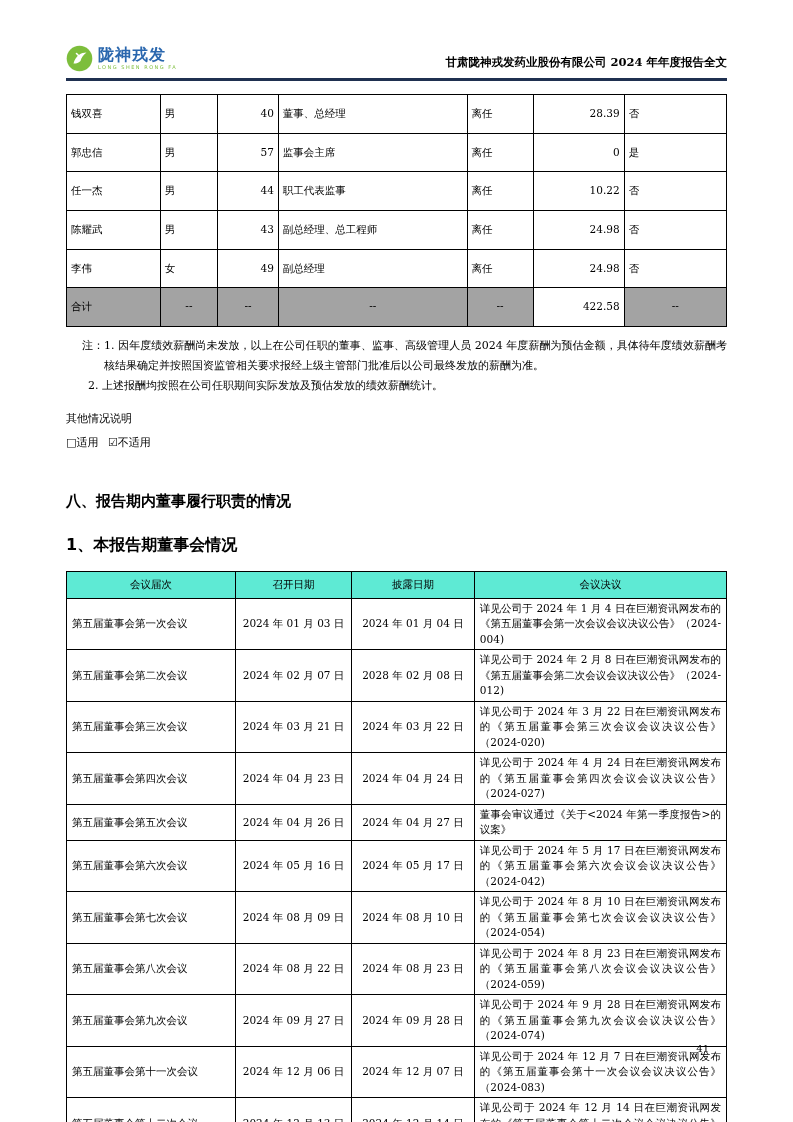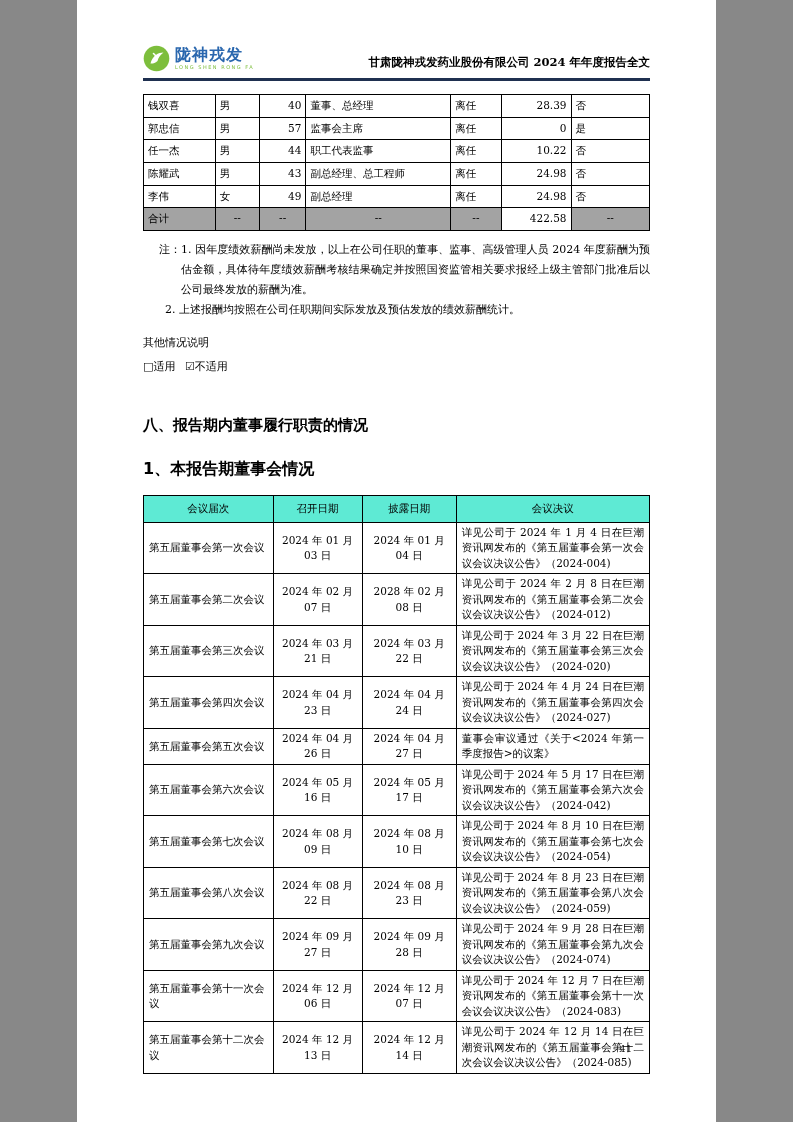--- a/index.html
+++ b/index.html
@@ -1,18 +1,18 @@
 <!DOCTYPE html>
 <html><head>
 <meta charset="utf-8">
 <style>
   * { margin:0; padding:0; box-sizing:border-box; }
   html,body { background:#888; }
   .page {
-    width:639px; height:1122px; margin:0 auto; background:#ffffff;
+    width:793px; height:1122px; margin:0 auto; background:#ffffff;
     position:relative; overflow:hidden;
     font-family:"DejaVu Serif","Liberation Serif",serif; color:#000;
   }
   .content { padding:0 66px; }
 
   
   .header {
     padding-top:45px; padding-bottom:6px;
     display:flex; justify-content:space-between; align-items:flex-end;
     border-bottom:3px solid #1F3050;
@@ -22,21 +22,21 @@
   .logo-cn { font-size:16px; font-weight:bold; color:#2A67AE; letter-spacing:1px; font-family:"DejaVu Sans","Liberation Sans",sans-serif; }
   .logo-en { font-size:5px; color:#7DBE3C; letter-spacing:1.5px; margin-top:2px; font-family:"DejaVu Sans","Liberation Sans",sans-serif; }
   .header-title { font-size:11.5px; font-weight:600; padding-bottom:2px; }
 
   
   table { border-collapse:collapse; width:100%; table-layout:fixed; }
   td, th { border:1px solid #000; font-size:10.5px; font-weight:normal; overflow:hidden; }
   .gray { background:#a3a3a3; }
 
   .personnel-table { margin-top:13px; }
-  .personnel-table td { height:18px; padding:4px 4px; line-height:1.3; }
+  .personnel-table td { height:18px; padding:12px 4px; line-height:1.3; }
   .al-l { text-align:left; }
   .al-r { text-align:right; }
   .al-c { text-align:center; }
   .personnel-table tr.total td { height:20px; }
 
   
   .notes { margin-top:9px; font-size:11px; line-height:20px; text-align:justify; }
   .note-first { padding-left:22px; text-indent:-22px;margin-left:16px; }
   .note-second { padding-left:22px; }
   .other-label { margin-top:15px; font-size:11px; }

